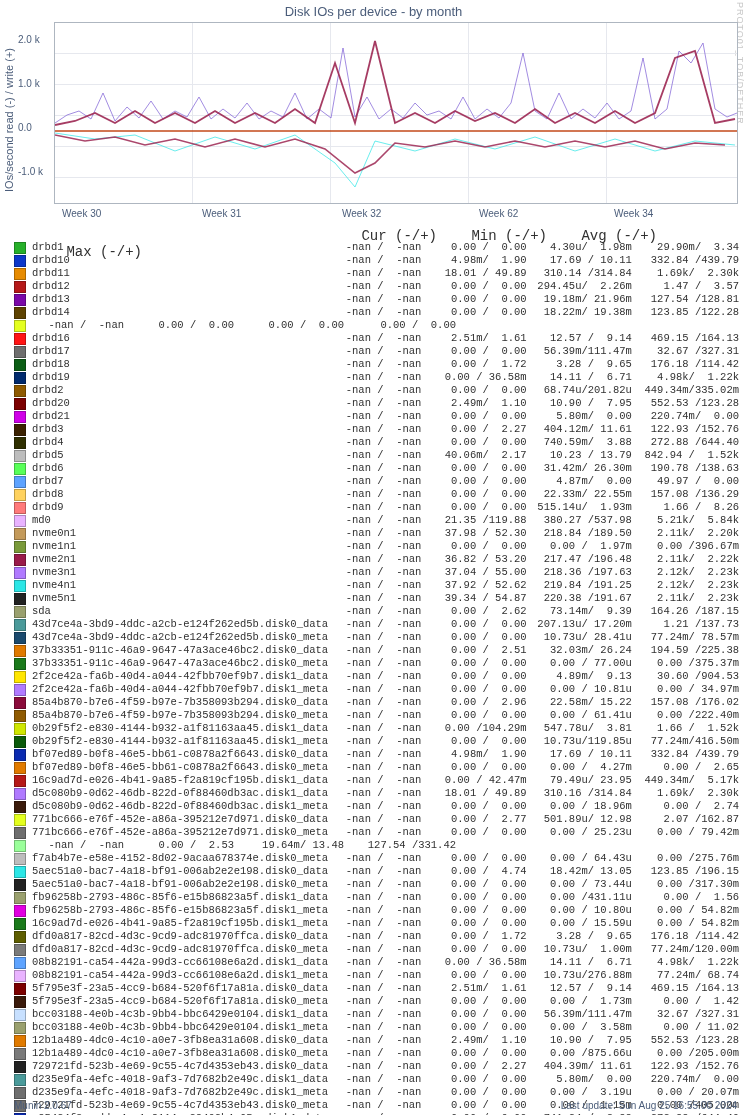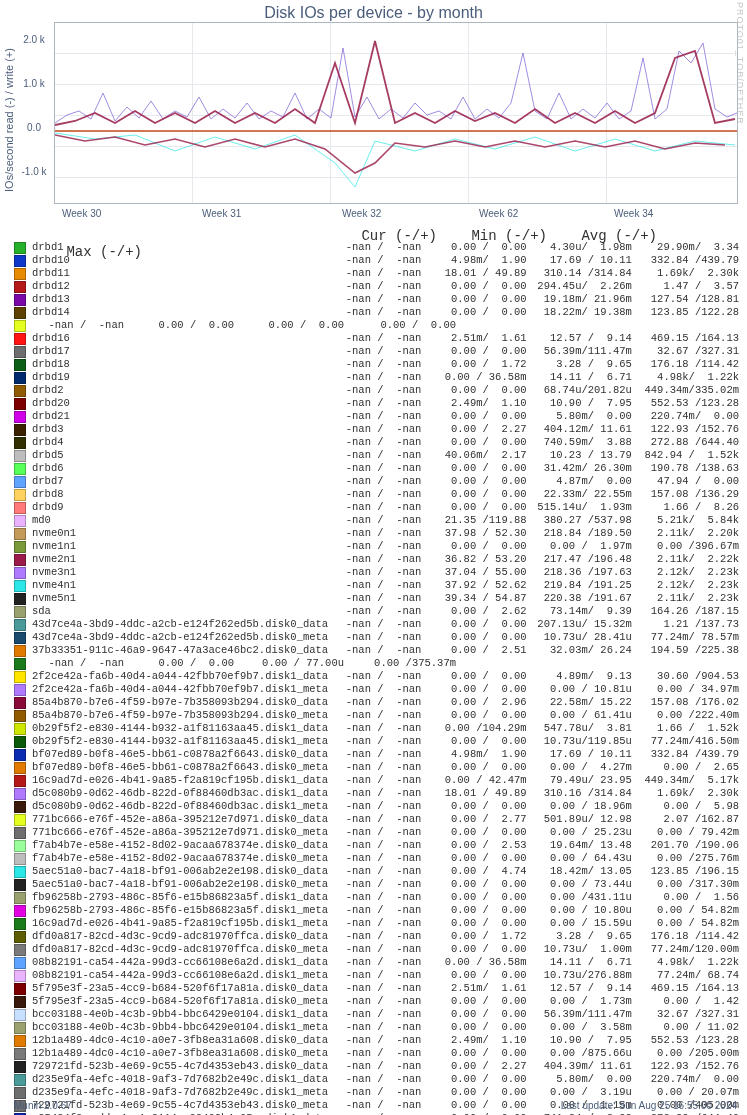--- a/index.html
+++ b/index.html
@@ -1,24 +1,24 @@
 <!DOCTYPE html>
 <html><head>
 <meta charset="utf-8">
 <style>
   html,body{margin:0;padding:0;background:#fff;font-family:Arial,Helvetica,sans-serif;font-size:11px;color:#444}
   .wrap{position:relative;width:747px;height:1115px;overflow:hidden}
-  .title{position:absolute;left:0;right:0;top:4px;text-align:center;font-size:16px;color:#4b5d7a}
+  .title{position:absolute;left:0;right:0;top:4px;text-align:center;font-size:13px;color:#4b5d7a}
   .watermark{position:absolute;right:2px;top:2px;font-size:9px;color:#c7c7c7;writing-mode:vertical-rl;letter-spacing:1px}
   .ylabel{position:absolute;left:2px;top:30px;height:180px;width:14px;display:flex;align-items:center;justify-content:center}
   .ylabel span{transform:rotate(-90deg);white-space:nowrap;font-size:11px;color:#4b5d7a}
   .plot{position:absolute;left:54px;top:22px;width:682px;height:180px;border:1px solid #aeb6c0;background:repeating-linear-gradient(to right,transparent 0,transparent 137px,#e6e8ee 137px,#e6e8ee 138px),repeating-linear-gradient(to bottom,transparent 0,transparent 30px,#e6e8ee 30px,#e6e8ee 31px);overflow:hidden}
   .plot svg{width:100%;height:100%;display:block}
   .yticks{position:absolute;left:18px;top:18px;width:32px;height:188px;font-size:10px;color:#4b5d7a}
-  .yticks div{position:absolute;right:0;text-align:center;width:32px}
+  .yticks div{position:absolute;right:0;text-align:left;width:32px}
   .xticks{position:absolute;left:54px;top:208px;width:682px;height:16px;font-size:10px;color:#4b5d7a}
   .xticks div{position:absolute;top:0}
   .legend-hdr{position:absolute;left:30px;top:228px;right:8px;font-family:"Courier New",monospace;font-size:14px;color:#303030}
   .table{position:absolute;left:14px;top:241px;right:8px;font-family:"Courier New",monospace;font-size:10.5px;line-height:13px;color:#303030}
   .row{display:flex;align-items:center;white-space:pre}
   .sw{width:10px;height:10px;margin-right:6px;flex:0 0 10px;border:1px solid rgba(0,0,0,.25)}
   .lbl{display:inline-block;width:315px;overflow:hidden;text-overflow:clip}
   .c-cur{display:inline-block;width:92px;text-align:right}
   .c-min{display:inline-block;width:110px;text-align:right}
   .c-avg{display:inline-block;width:110px;text-align:right}
@@ -79,49 +79,49 @@
       <div class="row"><span class="sw" style="background:#6e6e6e"></span><span class="lbl">drbd17</span><span class="c-cur">-nan /  -nan</span><span class="c-min">0.00 /  0.00</span><span class="c-avg">56.39m/111.47m</span><span class="c-max">32.67 /327.31</span></div>
       <div class="row"><span class="sw" style="background:#0b5e15"></span><span class="lbl">drbd18</span><span class="c-cur">-nan /  -nan</span><span class="c-min">0.00 /  1.72</span><span class="c-avg">3.28 /  9.65</span><span class="c-max">176.18 /114.42</span></div>
       <div class="row"><span class="sw" style="background:#002a6e"></span><span class="lbl">drbd19</span><span class="c-cur">-nan /  -nan</span><span class="c-min">0.00 / 36.58m</span><span class="c-avg">14.11 /  6.71</span><span class="c-max">4.98k/  1.22k</span></div>
       <div class="row"><span class="sw" style="background:#8f5a00"></span><span class="lbl">drbd2</span><span class="c-cur">-nan /  -nan</span><span class="c-min">0.00 /  0.00</span><span class="c-avg">68.74u/201.82u</span><span class="c-max">449.34m/335.02m</span></div>
       <div class="row"><span class="sw" style="background:#7c0000"></span><span class="lbl">drbd20</span><span class="c-cur">-nan /  -nan</span><span class="c-min">2.49m/  1.10</span><span class="c-avg">10.90 /  7.95</span><span class="c-max">552.53 /123.28</span></div>
       <div class="row"><span class="sw" style="background:#d000e8"></span><span class="lbl">drbd21</span><span class="c-cur">-nan /  -nan</span><span class="c-min">0.00 /  0.00</span><span class="c-avg">5.80m/  0.00</span><span class="c-max">220.74m/  0.00</span></div>
       <div class="row"><span class="sw" style="background:#3a2100"></span><span class="lbl">drbd3</span><span class="c-cur">-nan /  -nan</span><span class="c-min">0.00 /  2.27</span><span class="c-avg">404.12m/ 11.61</span><span class="c-max">122.93 /152.76</span></div>
       <div class="row"><span class="sw" style="background:#2f2f00"></span><span class="lbl">drbd4</span><span class="c-cur">-nan /  -nan</span><span class="c-min">0.00 /  0.00</span><span class="c-avg">740.59m/  3.88</span><span class="c-max">272.88 /644.40</span></div>
       <div class="row"><span class="sw" style="background:#bdbdbd"></span><span class="lbl">drbd5</span><span class="c-cur">-nan /  -nan</span><span class="c-min">40.06m/  2.17</span><span class="c-avg">10.23 / 13.79</span><span class="c-max">842.94 /  1.52k</span></div>
       <div class="row"><span class="sw" style="background:#59ff59"></span><span class="lbl">drbd6</span><span class="c-cur">-nan /  -nan</span><span class="c-min">0.00 /  0.00</span><span class="c-avg">31.42m/ 26.30m</span><span class="c-max">190.78 /138.63</span></div>
-      <div class="row"><span class="sw" style="background:#5ea3ff"></span><span class="lbl">drbd7</span><span class="c-cur">-nan /  -nan</span><span class="c-min">0.00 /  0.00</span><span class="c-avg">4.87m/  0.00</span><span class="c-max">47.94 /  0.00</span></div>
+      <div class="row"><span class="sw" style="background:#5ea3ff"></span><span class="lbl">drbd7</span><span class="c-cur">-nan /  -nan</span><span class="c-min">0.00 /  0.00</span><span class="c-avg">4.87m/  0.00</span><span class="c-max">49.97 /  0.00</span></div>
       <div class="row"><span class="sw" style="background:#ffd25e"></span><span class="lbl">drbd8</span><span class="c-cur">-nan /  -nan</span><span class="c-min">0.00 /  0.00</span><span class="c-avg">22.33m/ 22.55m</span><span class="c-max">157.08 /136.29</span></div>
       <div class="row"><span class="sw" style="background:#ff7a7a"></span><span class="lbl">drbd9</span><span class="c-cur">-nan /  -nan</span><span class="c-min">0.00 /  0.00</span><span class="c-avg">515.14u/  1.93m</span><span class="c-max">1.66 /  8.26</span></div>
       <div class="row"><span class="sw" style="background:#e9b3ff"></span><span class="lbl">md0</span><span class="c-cur">-nan /  -nan</span><span class="c-min">21.35 /119.88</span><span class="c-avg">380.27 /537.98</span><span class="c-max">5.21k/  5.84k</span></div>
       <div class="row"><span class="sw" style="background:#c49a5a"></span><span class="lbl">nvme0n1</span><span class="c-cur">-nan /  -nan</span><span class="c-min">37.98 / 52.30</span><span class="c-avg">218.84 /189.50</span><span class="c-max">2.11k/  2.20k</span></div>
       <div class="row"><span class="sw" style="background:#7a9a3a"></span><span class="lbl">nvme1n1</span><span class="c-cur">-nan /  -nan</span><span class="c-min">0.00 /  0.00</span><span class="c-avg">0.00 /  1.97m</span><span class="c-max">0.00 /396.67m</span></div>
       <div class="row"><span class="sw" style="background:#9a1b4a"></span><span class="lbl">nvme2n1</span><span class="c-cur">-nan /  -nan</span><span class="c-min">36.82 / 53.20</span><span class="c-avg">217.47 /196.48</span><span class="c-max">2.11k/  2.22k</span></div>
       <div class="row"><span class="sw" style="background:#b07aff"></span><span class="lbl">nvme3n1</span><span class="c-cur">-nan /  -nan</span><span class="c-min">37.04 / 55.00</span><span class="c-avg">218.36 /197.63</span><span class="c-max">2.12k/  2.23k</span></div>
       <div class="row"><span class="sw" style="background:#2be6e6"></span><span class="lbl">nvme4n1</span><span class="c-cur">-nan /  -nan</span><span class="c-min">37.92 / 52.62</span><span class="c-avg">219.84 /191.25</span><span class="c-max">2.12k/  2.23k</span></div>
       <div class="row"><span class="sw" style="background:#222222"></span><span class="lbl">nvme5n1</span><span class="c-cur">-nan /  -nan</span><span class="c-min">39.34 / 54.87</span><span class="c-avg">220.38 /191.67</span><span class="c-max">2.11k/  2.23k</span></div>
       <div class="row"><span class="sw" style="background:#9aa06e"></span><span class="lbl">sda</span><span class="c-cur">-nan /  -nan</span><span class="c-min">0.00 /  2.62</span><span class="c-avg">73.14m/  9.39</span><span class="c-max">164.26 /187.15</span></div>
-      <div class="row"><span class="sw" style="background:#4a9a9a"></span><span class="lbl">43d7ce4a-3bd9-4ddc-a2cb-e124f262ed5b.disk0_data</span><span class="c-cur">-nan /  -nan</span><span class="c-min">0.00 /  0.00</span><span class="c-avg">207.13u/ 15.32m</span><span class="c-max">1.21 /137.73</span></div>
+      <div class="row"><span class="sw" style="background:#4a9a9a"></span><span class="lbl">43d7ce4a-3bd9-4ddc-a2cb-e124f262ed5b.disk0_data</span><span class="c-cur">-nan /  -nan</span><span class="c-min">0.00 /  0.00</span><span class="c-avg">207.13u/ 17.20m</span><span class="c-max">1.21 /137.73</span></div>
       <div class="row"><span class="sw" style="background:#1a4a6e"></span><span class="lbl">43d7ce4a-3bd9-4ddc-a2cb-e124f262ed5b.disk0_meta</span><span class="c-cur">-nan /  -nan</span><span class="c-min">0.00 /  0.00</span><span class="c-avg">10.73u/ 28.41u</span><span class="c-max">77.24m/ 78.57m</span></div>
       <div class="row"><span class="sw" style="background:#e07a00"></span><span class="lbl">37b33351-911c-46a9-9647-47a3ace46bc2.disk0_data</span><span class="c-cur">-nan /  -nan</span><span class="c-min">0.00 /  2.51</span><span class="c-avg">32.03m/ 26.24</span><span class="c-max">194.59 /225.38</span></div>
-      <div class="row"><span class="sw" style="background:#1a7a1a"></span><span class="c-cur">-nan /  -nan</span><span class="c-min">0.00 /  0.00</span><span class="c-avg">0.00 / 77.00u</span><span class="c-max">0.00 /375.37m</span></div>
+      <div class="row"><span class="sw" style="background:#1a7a1a"></span><span class="lbl">37b33351-911c-46a9-9647-47a3ace46bc2.disk0_meta</span><span class="c-cur">-nan /  -nan</span><span class="c-min">0.00 /  0.00</span><span class="c-avg">0.00 / 77.00u</span><span class="c-max">0.00 /375.37m</span></div>
       <div class="row"><span class="sw" style="background:#ffe600"></span><span class="lbl">2f2ce42a-fa6b-40d4-a044-42fbb70ef9b7.disk1_data</span><span class="c-cur">-nan /  -nan</span><span class="c-min">0.00 /  0.00</span><span class="c-avg">4.89m/  9.13</span><span class="c-max">30.60 /904.53</span></div>
       <div class="row"><span class="sw" style="background:#b07aff"></span><span class="lbl">2f2ce42a-fa6b-40d4-a044-42fbb70ef9b7.disk1_meta</span><span class="c-cur">-nan /  -nan</span><span class="c-min">0.00 /  0.00</span><span class="c-avg">0.00 / 10.81u</span><span class="c-max">0.00 / 34.97m</span></div>
       <div class="row"><span class="sw" style="background:#8a0a3a"></span><span class="lbl">85a4b870-b7e6-4f59-b97e-7b358093b294.disk0_data</span><span class="c-cur">-nan /  -nan</span><span class="c-min">0.00 /  2.96</span><span class="c-avg">22.58m/ 15.22</span><span class="c-max">157.08 /176.02</span></div>
       <div class="row"><span class="sw" style="background:#8f5a00"></span><span class="lbl">85a4b870-b7e6-4f59-b97e-7b358093b294.disk0_meta</span><span class="c-cur">-nan /  -nan</span><span class="c-min">0.00 /  0.00</span><span class="c-avg">0.00 / 61.41u</span><span class="c-max">0.00 /222.40m</span></div>
       <div class="row"><span class="sw" style="background:#cfe600"></span><span class="lbl">0b29f5f2-e830-4144-b932-a1f81163aa45.disk1_data</span><span class="c-cur">-nan /  -nan</span><span class="c-min">0.00 /104.29m</span><span class="c-avg">547.78u/  3.81</span><span class="c-max">1.66 /  1.52k</span></div>
       <div class="row"><span class="sw" style="background:#0a5a0a"></span><span class="lbl">0b29f5f2-e830-4144-b932-a1f81163aa45.disk1_meta</span><span class="c-cur">-nan /  -nan</span><span class="c-min">0.00 /  0.00</span><span class="c-avg">10.73u/119.85u</span><span class="c-max">77.24m/416.50m</span></div>
       <div class="row"><span class="sw" style="background:#0a2ab0"></span><span class="lbl">bf07ed89-b0f8-46e5-bb61-c0878a2f6643.disk0_data</span><span class="c-cur">-nan /  -nan</span><span class="c-min">4.98m/  1.90</span><span class="c-avg">17.69 / 10.11</span><span class="c-max">332.84 /439.79</span></div>
       <div class="row"><span class="sw" style="background:#e07a00"></span><span class="lbl">bf07ed89-b0f8-46e5-bb61-c0878a2f6643.disk0_meta</span><span class="c-cur">-nan /  -nan</span><span class="c-min">0.00 /  0.00</span><span class="c-avg">0.00 /  4.27m</span><span class="c-max">0.00 /  2.65</span></div>
       <div class="row"><span class="sw" style="background:#b51818"></span><span class="lbl">16c9ad7d-e026-4b41-9a85-f2a819cf195b.disk1_data</span><span class="c-cur">-nan /  -nan</span><span class="c-min">0.00 / 42.47m</span><span class="c-avg">79.49u/ 23.95</span><span class="c-max">449.34m/  5.17k</span></div>
       <div class="row"><span class="sw" style="background:#b07aff"></span><span class="lbl">d5c080b9-0d62-46db-822d-0f88460db3ac.disk1_data</span><span class="c-cur">-nan /  -nan</span><span class="c-min">18.01 / 49.89</span><span class="c-avg">310.16 /314.84</span><span class="c-max">1.69k/  2.30k</span></div>
-      <div class="row"><span class="sw" style="background:#3a1a0a"></span><span class="lbl">d5c080b9-0d62-46db-822d-0f88460db3ac.disk1_meta</span><span class="c-cur">-nan /  -nan</span><span class="c-min">0.00 /  0.00</span><span class="c-avg">0.00 / 18.96m</span><span class="c-max">0.00 /  5.98</span></div>
+      <div class="row"><span class="sw" style="background:#3a1a0a"></span><span class="lbl">d5c080b9-0d62-46db-822d-0f88460db3ac.disk1_meta</span><span class="c-cur">-nan /  -nan</span><span class="c-min">0.00 /  0.00</span><span class="c-avg">0.00 / 18.96m</span><span class="c-max">0.00 /  2.74</span></div>
       <div class="row"><span class="sw" style="background:#e4ff1f"></span><span class="lbl">771bc666-e76f-452e-a86a-395212e7d971.disk0_data</span><span class="c-cur">-nan /  -nan</span><span class="c-min">0.00 /  2.77</span><span class="c-avg">501.89u/ 12.98</span><span class="c-max">2.07 /162.87</span></div>
       <div class="row"><span class="sw" style="background:#6e6e6e"></span><span class="lbl">771bc666-e76f-452e-a86a-395212e7d971.disk0_meta</span><span class="c-cur">-nan /  -nan</span><span class="c-min">0.00 /  0.00</span><span class="c-avg">0.00 / 25.23u</span><span class="c-max">0.00 / 79.42m</span></div>
-      <div class="row"><span class="sw" style="background:#9aff9a"></span><span class="lbl">f7ab4b7e-e58e-4152-8d02-9acaa678374e.disk0_data</span><span class="c-cur">-nan /  -nan</span><span class="c-min">0.00 /  2.53</span><span class="c-avg">19.64m/ 13.48</span><span class="c-max">201.70 /190.06</span></div>
+      <div class="row"><span class="sw" style="background:#9aff9a"></span><span class="c-cur">-nan /  -nan</span><span class="c-min">0.00 /  2.53</span><span class="c-avg">19.64m/ 13.48</span><span class="c-max">127.54 /331.42</span></div>
       <div class="row"><span class="sw" style="background:#bdbdbd"></span><span class="lbl">f7ab4b7e-e58e-4152-8d02-9acaa678374e.disk0_meta</span><span class="c-cur">-nan /  -nan</span><span class="c-min">0.00 /  0.00</span><span class="c-avg">0.00 / 64.43u</span><span class="c-max">0.00 /275.76m</span></div>
       <div class="row"><span class="sw" style="background:#2be6e6"></span><span class="lbl">5aec51a0-bac7-4a18-bf91-006ab2e2e198.disk0_data</span><span class="c-cur">-nan /  -nan</span><span class="c-min">0.00 /  4.74</span><span class="c-avg">18.42m/ 13.05</span><span class="c-max">123.85 /196.15</span></div>
       <div class="row"><span class="sw" style="background:#222222"></span><span class="lbl">5aec51a0-bac7-4a18-bf91-006ab2e2e198.disk0_meta</span><span class="c-cur">-nan /  -nan</span><span class="c-min">0.00 /  0.00</span><span class="c-avg">0.00 / 73.44u</span><span class="c-max">0.00 /317.30m</span></div>
       <div class="row"><span class="sw" style="background:#9aa06e"></span><span class="lbl">fb96258b-2793-486c-85f6-e15b86823a5f.disk1_data</span><span class="c-cur">-nan /  -nan</span><span class="c-min">0.00 /  0.00</span><span class="c-avg">0.00 /431.11u</span><span class="c-max">0.00 /  1.56</span></div>
       <div class="row"><span class="sw" style="background:#e100e1"></span><span class="lbl">fb96258b-2793-486c-85f6-e15b86823a5f.disk1_meta</span><span class="c-cur">-nan /  -nan</span><span class="c-min">0.00 /  0.00</span><span class="c-avg">0.00 / 10.80u</span><span class="c-max">0.00 / 54.82m</span></div>
       <div class="row"><span class="sw" style="background:#1a7a1a"></span><span class="lbl">16c9ad7d-e026-4b41-9a85-f2a819cf195b.disk1_meta</span><span class="c-cur">-nan /  -nan</span><span class="c-min">0.00 /  0.00</span><span class="c-avg">0.00 / 15.59u</span><span class="c-max">0.00 / 54.82m</span></div>
       <div class="row"><span class="sw" style="background:#5e5e00"></span><span class="lbl">dfd0a817-82cd-4d3c-9cd9-adc81970ffca.disk0_data</span><span class="c-cur">-nan /  -nan</span><span class="c-min">0.00 /  1.72</span><span class="c-avg">3.28 /  9.65</span><span class="c-max">176.18 /114.42</span></div>
       <div class="row"><span class="sw" style="background:#7a7a7a"></span><span class="lbl">dfd0a817-82cd-4d3c-9cd9-adc81970ffca.disk0_meta</span><span class="c-cur">-nan /  -nan</span><span class="c-min">0.00 /  0.00</span><span class="c-avg">10.73u/  1.00m</span><span class="c-max">77.24m/120.00m</span></div>
       <div class="row"><span class="sw" style="background:#5ea3ff"></span><span class="lbl">08b82191-ca54-442a-99d3-cc66108e6a2d.disk1_data</span><span class="c-cur">-nan /  -nan</span><span class="c-min">0.00 / 36.58m</span><span class="c-avg">14.11 /  6.71</span><span class="c-max">4.98k/  1.22k</span></div>
       <div class="row"><span class="sw" style="background:#e9b3ff"></span><span class="lbl">08b82191-ca54-442a-99d3-cc66108e6a2d.disk1_meta</span><span class="c-cur">-nan /  -nan</span><span class="c-min">0.00 /  0.00</span><span class="c-avg">10.73u/276.88m</span><span class="c-max">77.24m/ 68.74</span></div>

